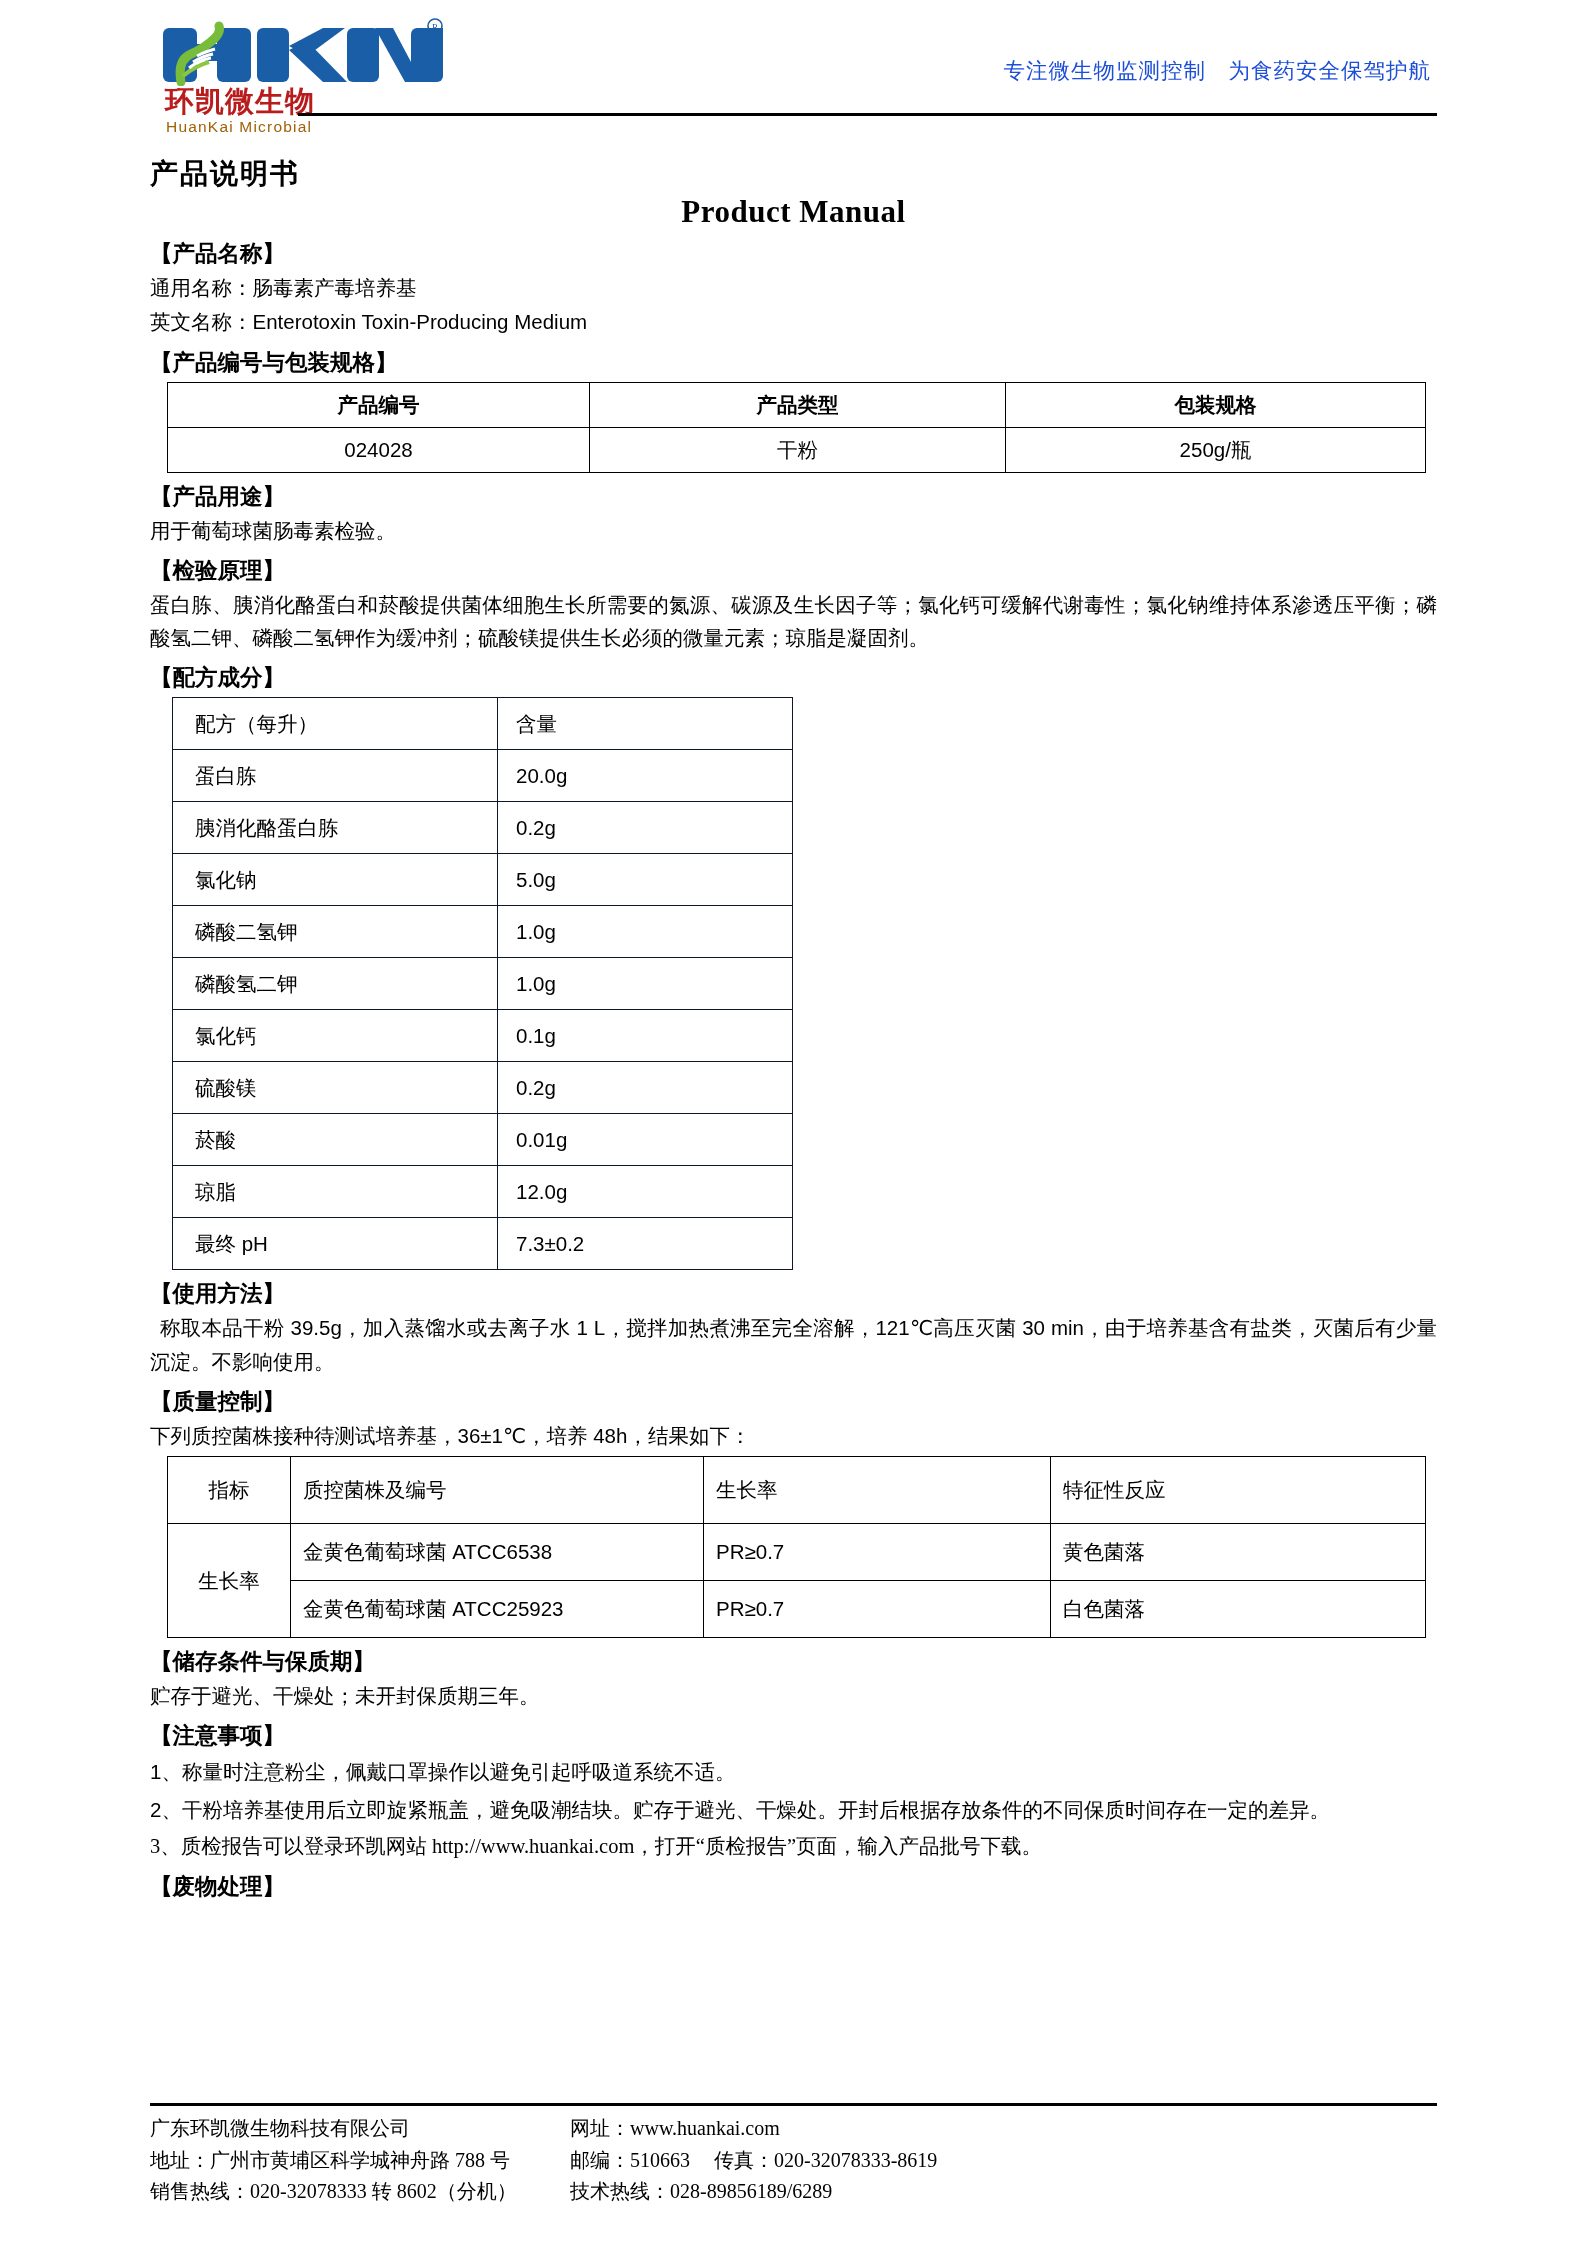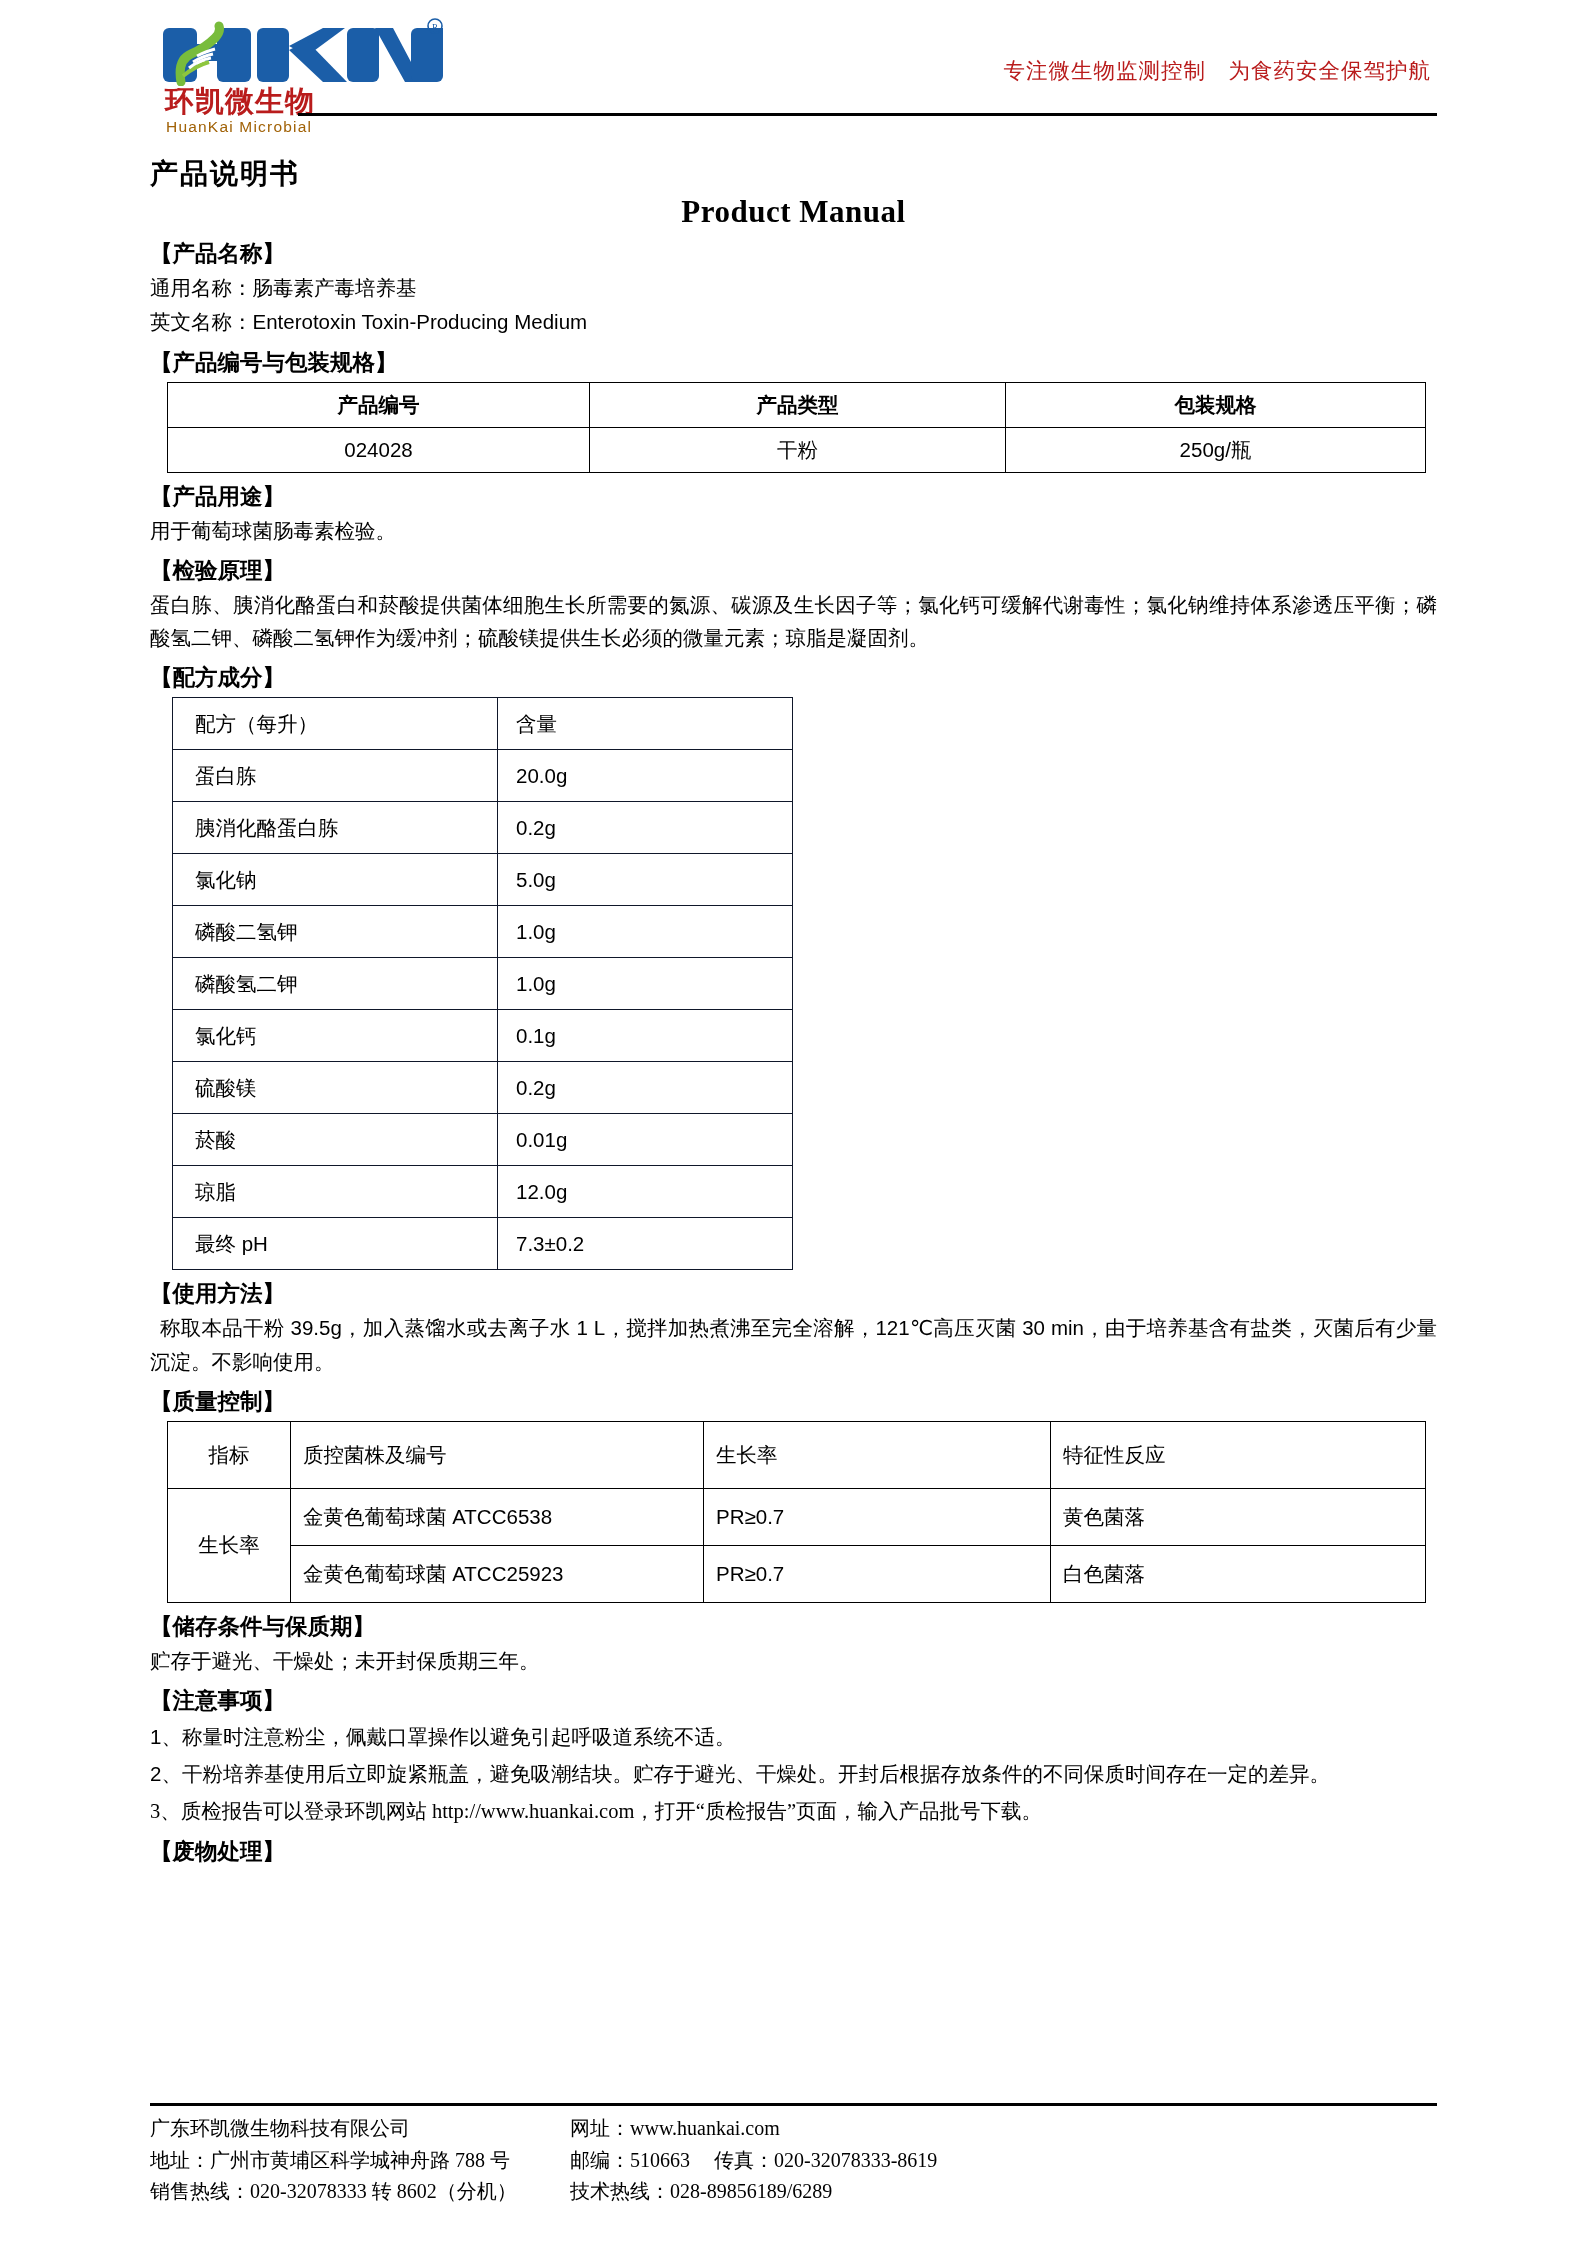--- a/index.html
+++ b/index.html
@@ -65,21 +65,21 @@
     margin-top: 3px;
     margin-left: 3px;
   }
   .slogan {
     position: absolute;
     right: 6px;
     top: 56px;
     font-size: 21.5px;
     letter-spacing: 1px;
     white-space: nowrap;
-    color: #b91c1c;
+    color: #1d4ed8;
   }
   .header-rule {
     position: absolute;
     left: 148px;
     right: 0px;
     top: 113px;
     border-top: 3px solid #000;
   }
   .title-cn {
     text-align: left;
@@ -332,20 +332,21 @@
           <td>最终 pH</td>
           <td class="c2">7.3±0.2</td>
         </tr>
       </tbody>
     </table>
 
     <div class="sec-title">【使用方法】</div>
     <div class="para indent">称取本品干粉 39.5g，加入蒸馏水或去离子水 1 L，搅拌加热煮沸至完全溶解，121℃高压灭菌 30 min，由于培养基含有盐类，灭菌后有少量沉淀。不影响使用。</div>
 
     <div class="sec-title">【质量控制】</div>
+    <div class="para para-tight">下列质控菌株接种待测试培养基，36±1℃，培养 48h，结果如下：</div>
     <table class="tbl-qc">
       <colgroup>
           <col style="width:123px">
           <col style="width:413px">
           <col style="width:347px">
           <col style="width:375px">
         </colgroup>
       <tbody>
         <tr>
           <td class="head ctr">指标</td>

